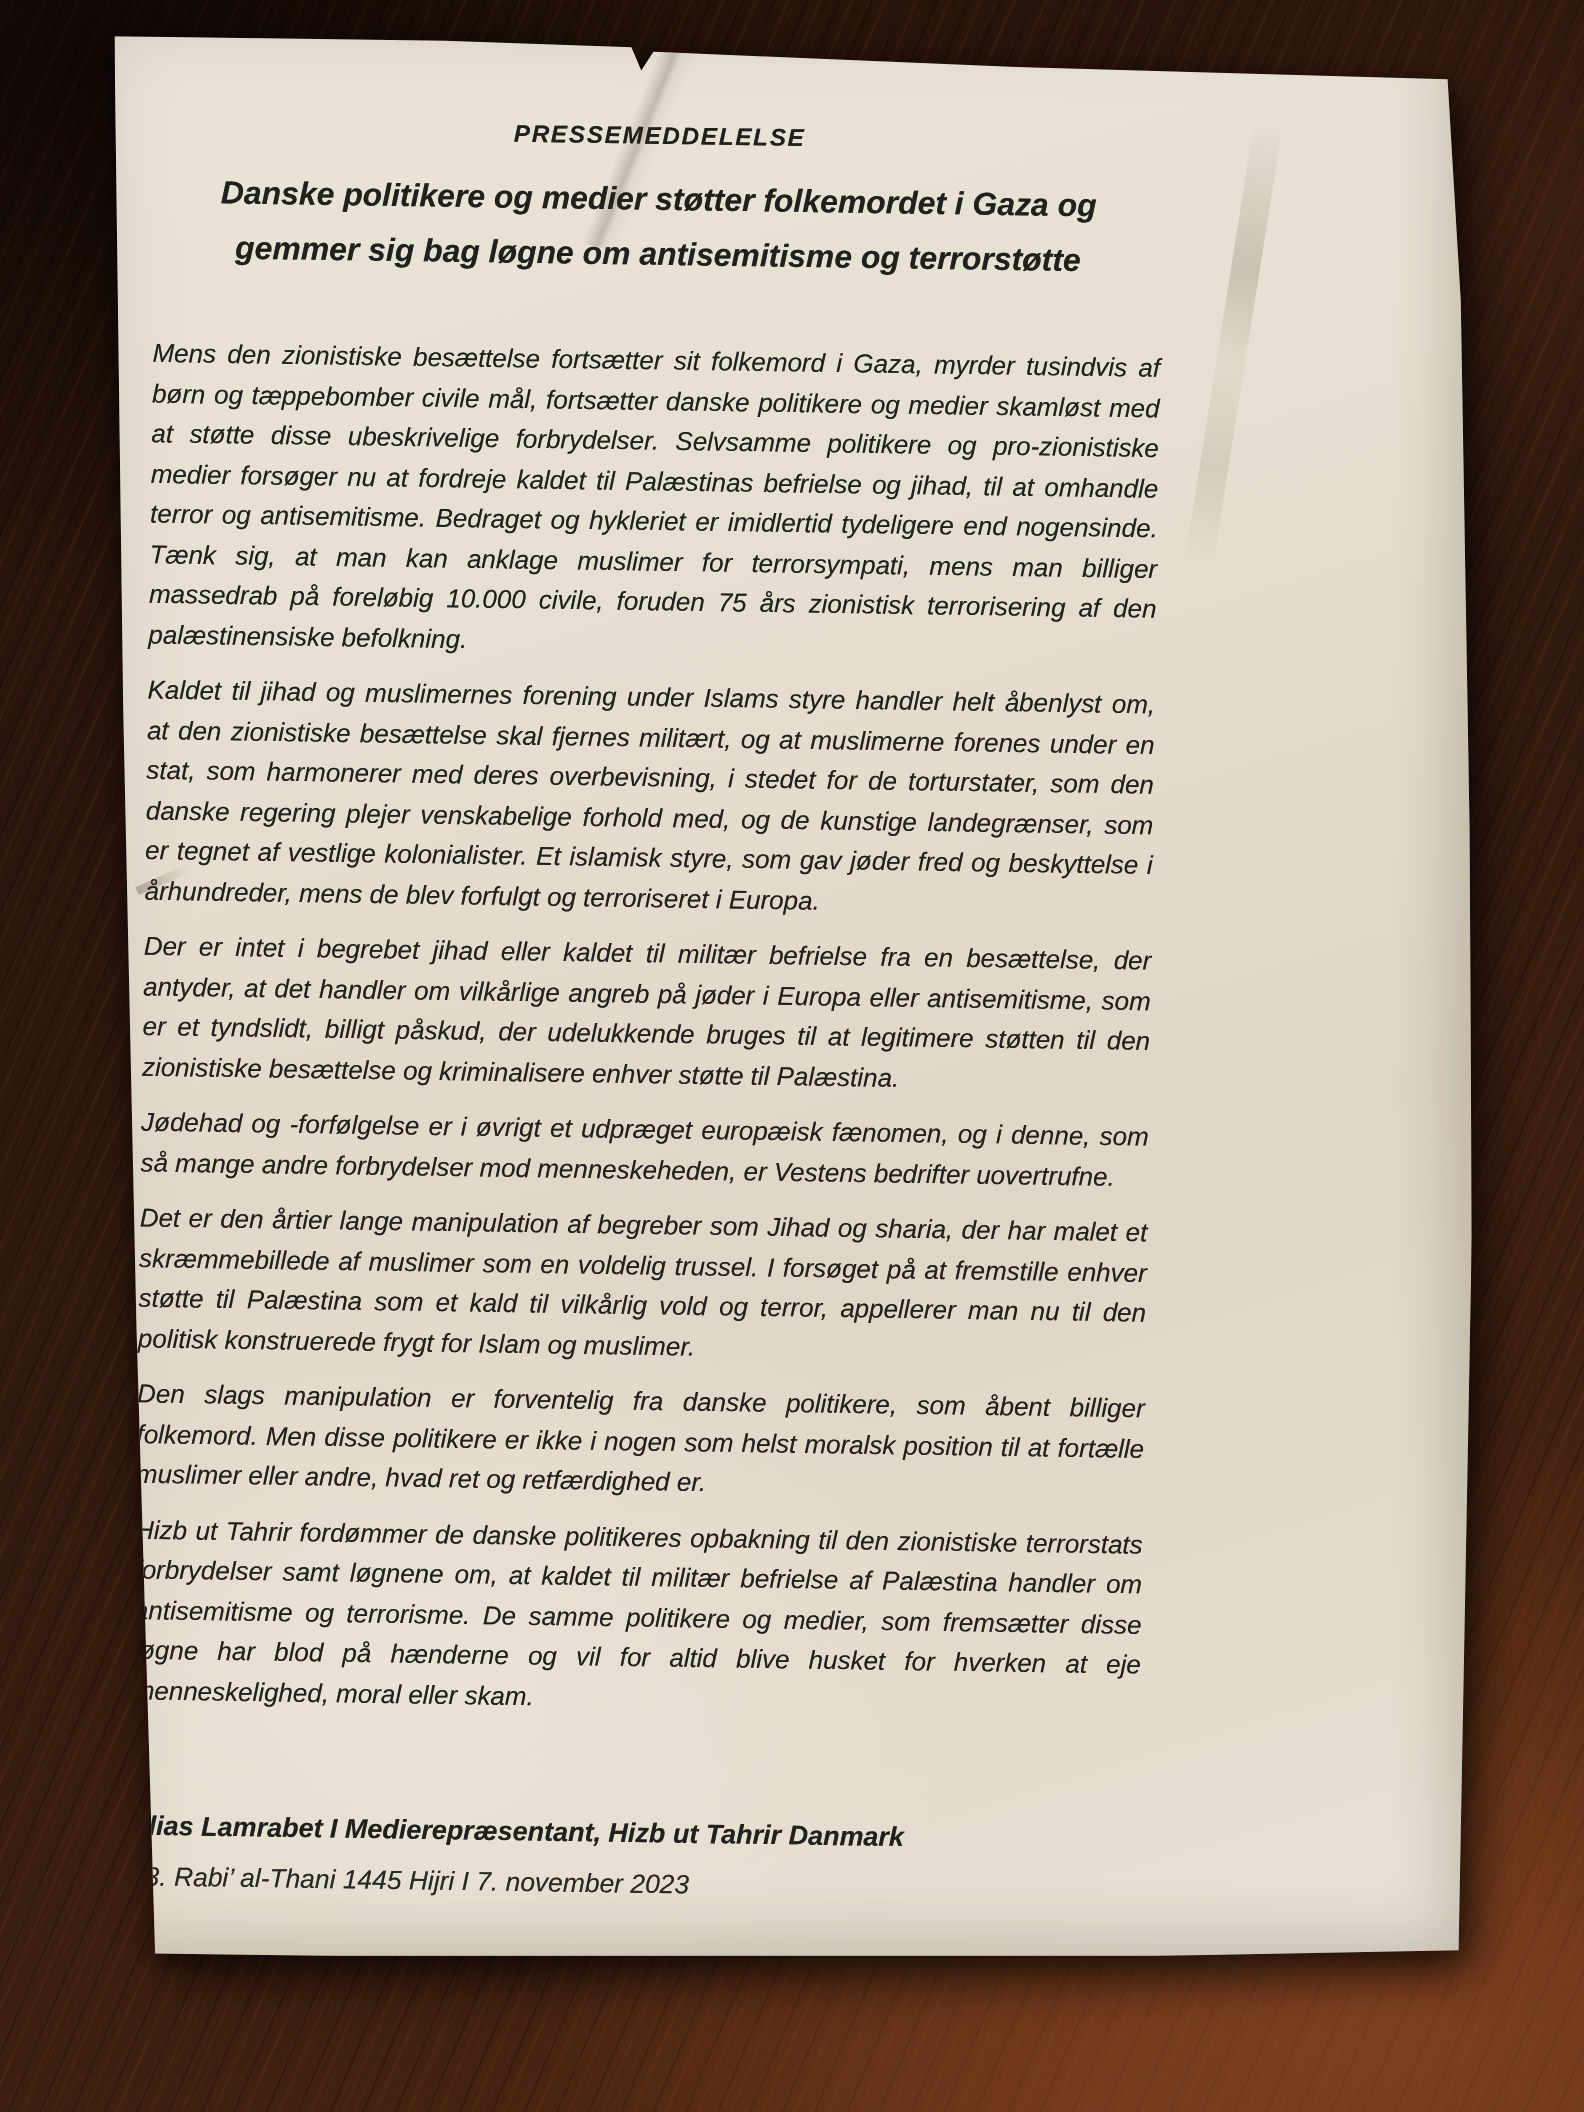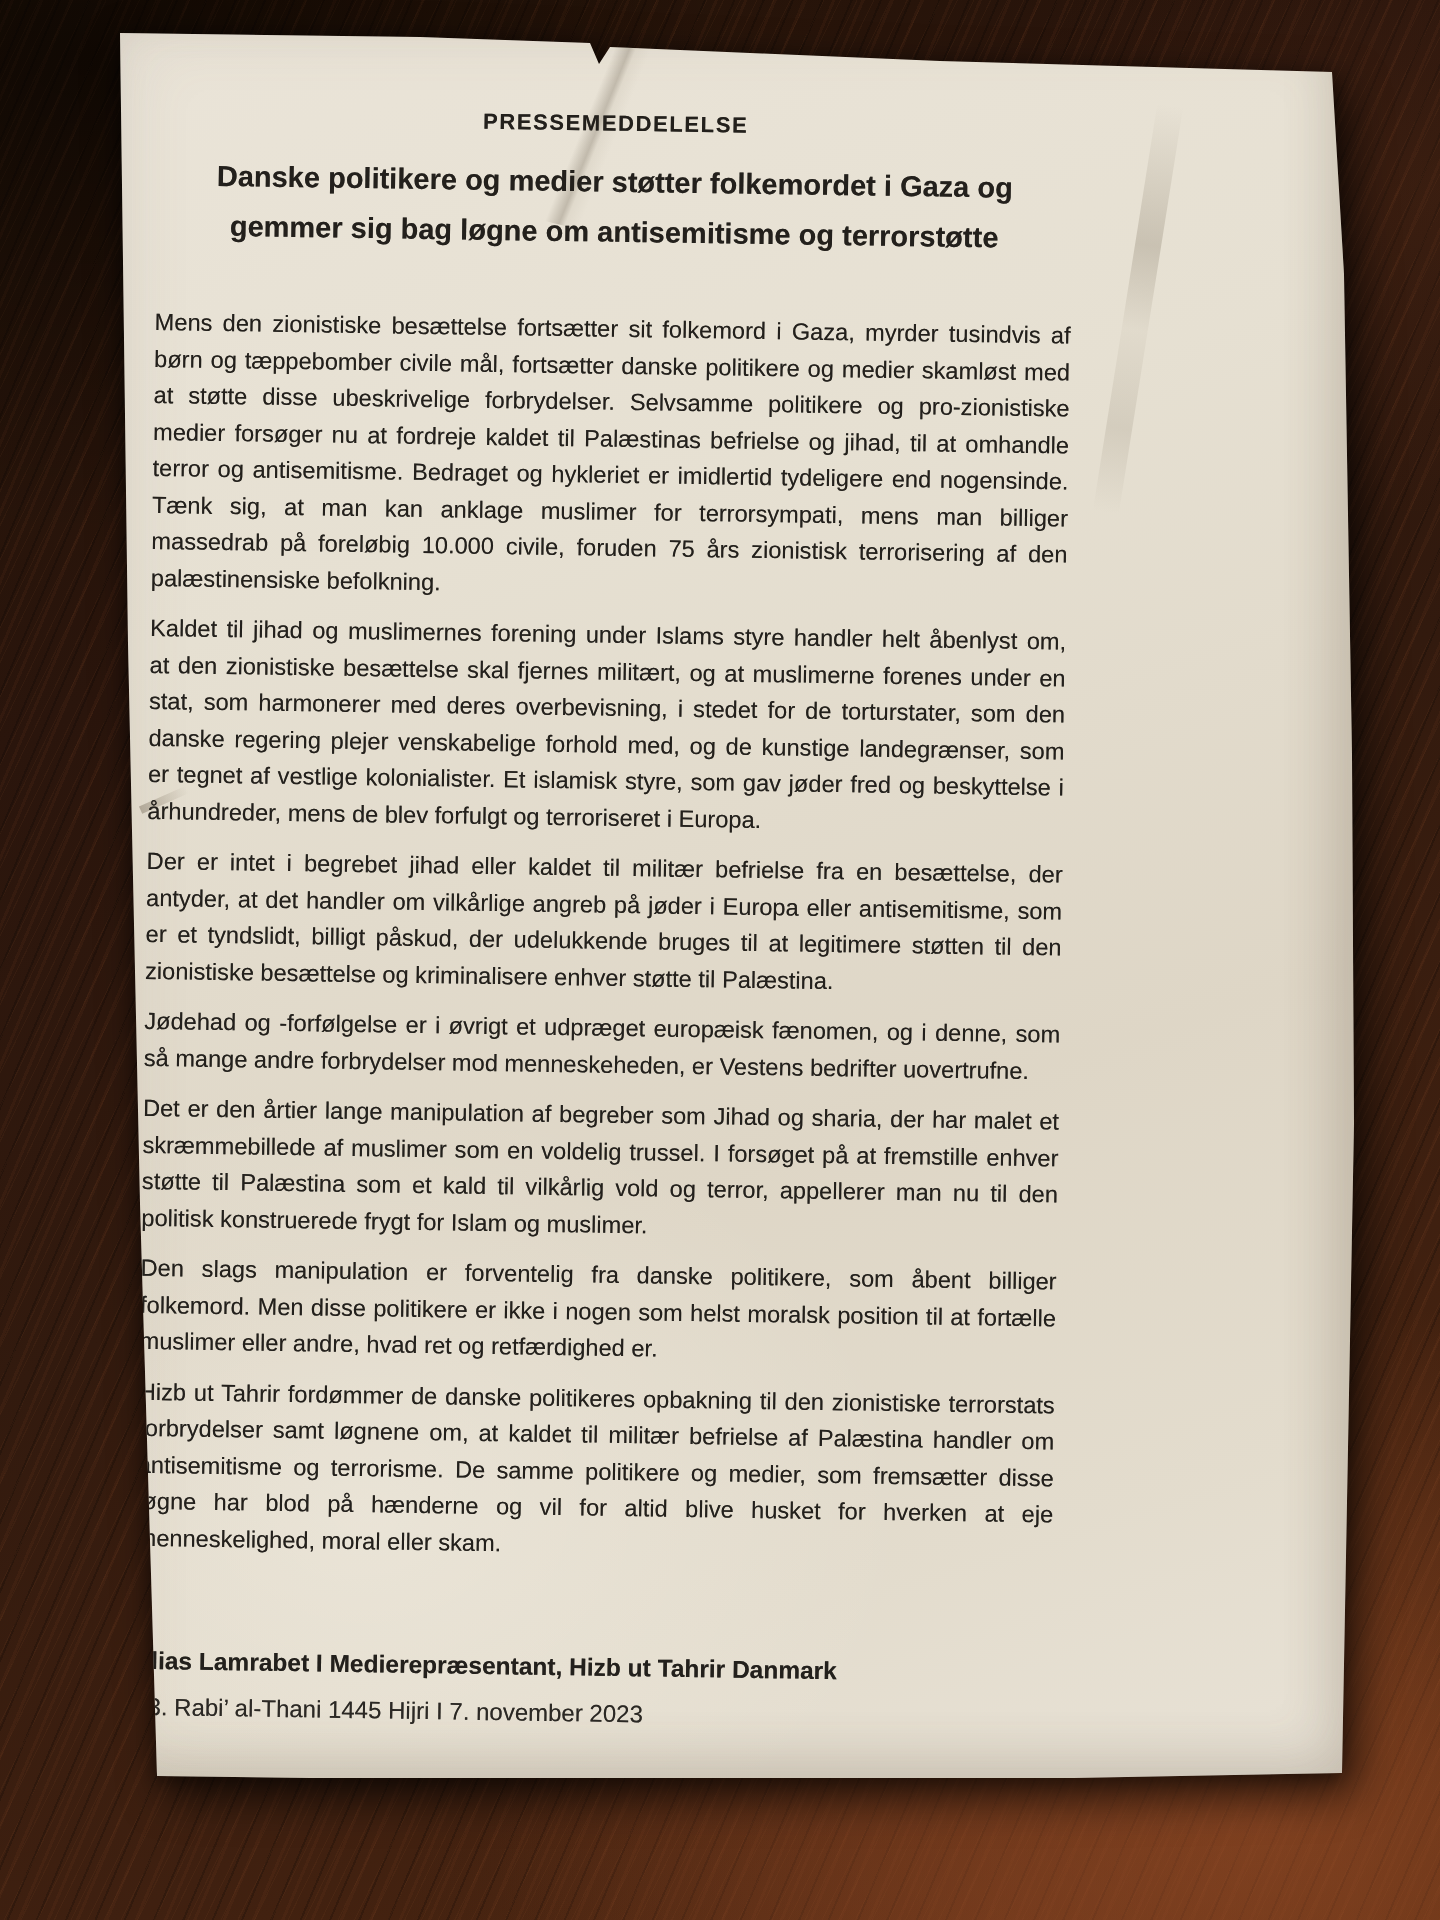--- a/index.html
+++ b/index.html
@@ -31,25 +31,26 @@
         transparent 13px, transparent 27px),
       repeating-linear-gradient(296deg,
         rgba(200, 115, 60, 0.06) 0px, rgba(200, 115, 60, 0.06) 1px,
         transparent 1px, transparent 15px),
       linear-gradient(152deg, #221206 0%, #2a150c 28%, #321a0e 52%, #3f2010 74%, #54290f 100%);
   }
 
   
   .paper-wrap {
     position: absolute;
-    left: 120px;
+    left: 104px;
     top: 24px;
     width: 1234px;
     height: 1754px;
     filter: drop-shadow(10px 16px 22px rgba(0, 0, 0, 0.55)) drop-shadow(0 5px 9px rgba(0, 0, 0, 0.45));
+    font-style: italic;
   }
   .paper {
     position: absolute;
     inset: 0;
     background:
       radial-gradient(900px 700px at 20% 85%, rgba(255, 252, 244, 0.30), transparent 60%),
       linear-gradient(163deg, #eae4d8 0%, #e6e0d2 30%, #ded6c6 62%, #e3dccd 84%, #e8e2d6 100%);
     box-shadow:
       inset 0 0 70px rgba(125, 108, 86, 0.16),
       inset -22px -14px 50px rgba(112, 96, 76, 0.20),

